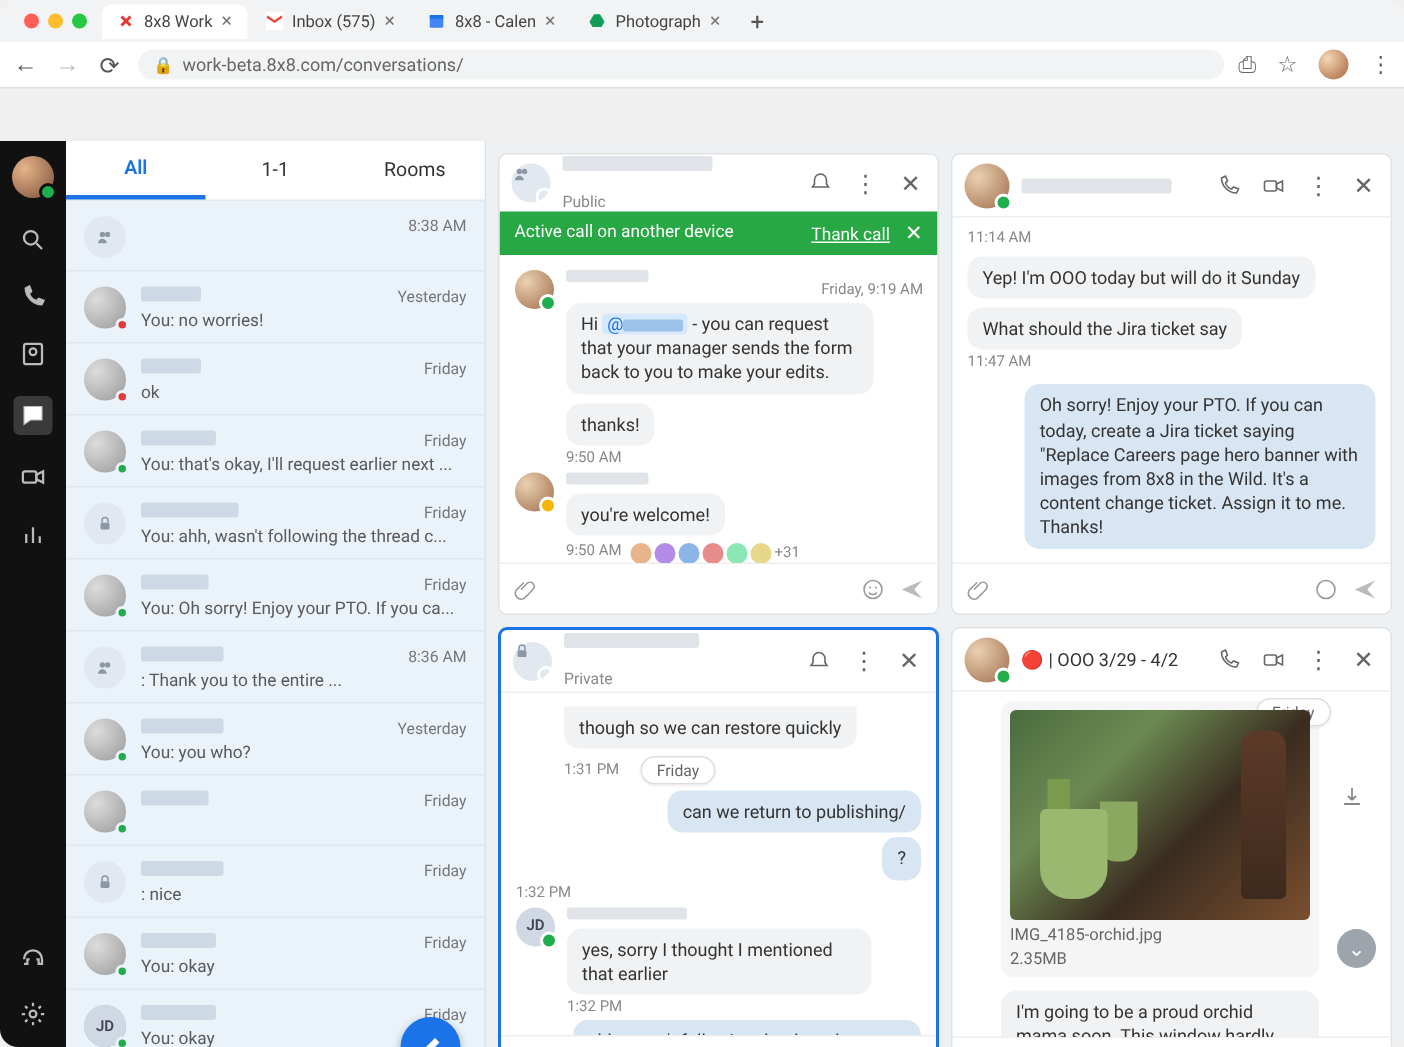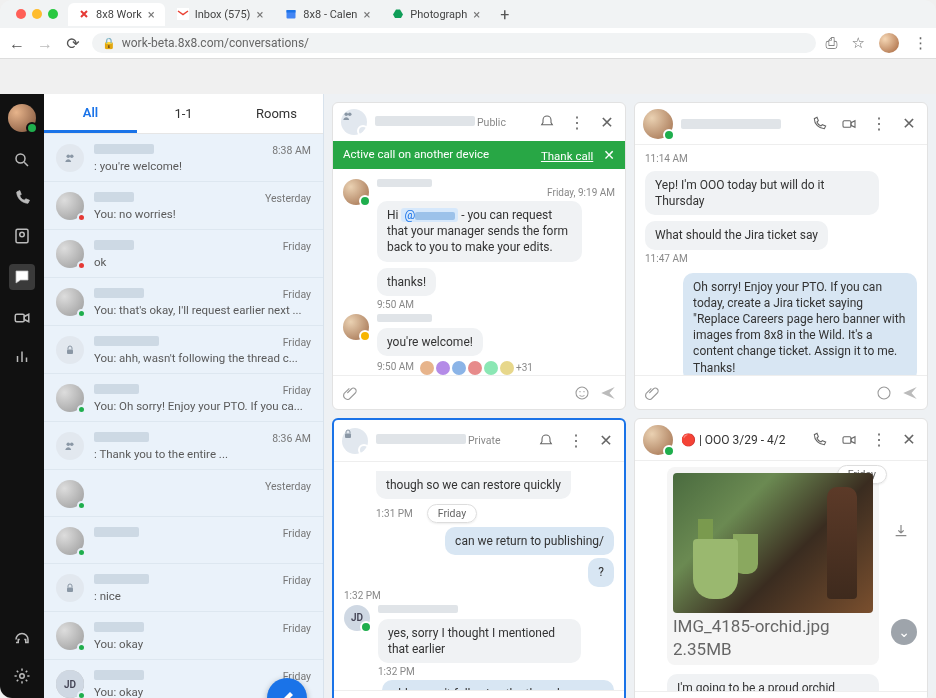--- a/index.html
+++ b/index.html
@@ -53,21 +53,21 @@
 .convo-time { font-size: 10.5px; color: #777; position: absolute; top: 10px; right: 12px; }
 
 .compose-fab { position: absolute; right: 16px; bottom: 16px; width: 40px; height: 40px; border-radius: 50%; background: #1a73e8; color: #fff; display: flex; align-items:center; justify-content:center; box-shadow: 0 2px 6px rgba(0,0,0,.3); cursor:pointer; }
 
 
 .panels { flex: 1; padding: 8px; display: grid; grid-template-columns: 1fr 1fr; grid-template-rows: 1fr 1fr; gap: 8px; background: #eef1f4; }
 .panel { background: #fff; border-radius: 6px; border: 1px solid #e2e2e2; display: flex; flex-direction: column; overflow: hidden; position: relative; }
 .panel.selected { border: 2px solid #1a73e8; }
 .p-header { display: flex; align-items: center; padding: 6px 8px; gap: 8px; border-bottom: 1px solid #eee; height: 42px; }
 .p-header.noborder { border-bottom: none; height: 38px; }
-.p-title-col { display:flex; flex-direction: row; gap:2px; }
+.p-title-col { display:flex; flex-direction: column; gap:14px; }
 .p-name-bar { height: 10px; background: #e0e4e8; border-radius: 2px; }
 .p-sub { font-size: 10.5px; color: #888; }
 .p-title-text { font-size: 12px; color: #333; }
 .p-actions { margin-left: auto; display: flex; align-items: center; gap: 10px; color: #666; }
 .p-act { width: 20px; height: 20px; display:flex; align-items:center; justify-content:center; cursor:pointer; }
 
 .banner { background: #28a745; color: #fff; font-size: 11.5px; padding: 6px 10px; display: flex; align-items:flex-start; justify-content: space-between; }
 .banner a { color: #fff; text-decoration: underline; cursor:pointer; }
 .banner-close { margin-left: 10px; font-size: 14px; cursor:pointer; }
 
@@ -92,21 +92,21 @@
 .avatar::after { content:""; position:absolute; bottom:-2px; right:-2px; width:8px;height:8px;border-radius:50%;border:2px solid #fff;}
 .av-green::after{background:#1fae4d;} .av-yellow::after{background:#f7b500;}
 .avatar.initials { background:#cfd8e3; display:flex; align-items:center; justify-content:center; font-size:10px; color:#445; font-weight:600; }
 .avatar.big { width:30px; height:30px; flex: 0 0 30px; }
 
 .image-card { background:#f5f5f5; border-radius:8px; padding:6px; margin-bottom:6px; }
 .image-thumb { width: 100%; height: 140px; border-radius: 4px; background: linear-gradient(135deg,#4a6b3f 0%, #6b8a52 30%, #3a2c20 60%, #7a4f2e 100%); position:relative; overflow:hidden;}
 .image-thumb::before { content:""; position:absolute; left:10%; bottom:10%; width:45px;height:60px; background: #9ab86f; border-radius: 4px 4px 20px 20px; box-shadow: 30px -15px 0 -10px #8aa85f, -10px -35px 0 -15px #7a9a4e; }
 .image-thumb::after { content:""; position:absolute; right:8%; top:10%; bottom:10%; width:30px; background: linear-gradient(#5c3a28,#3e2a1d); border-radius: 10px 10px 4px 4px; }
 .image-dl { position: absolute; right: 18px; top: 62px; color: #888; cursor:pointer; }
-.img-meta { font-size: 17px; color: #666; margin-top: 3px; }
+.img-meta { font-size: 11px; color: #666; margin-top: 3px; }
 .scroll-down-fab { position:absolute; right: 10px; bottom: 46px; width:26px;height:26px;border-radius:50%; background:#9ea4ab;color:#fff;display:flex;align-items:center;justify-content:center;font-size:14px;cursor:pointer;}
 
 svg { display:block; }
 </style>
 </head>
 <body>
 
 <div class="browser-chrome">
   <div class="tab-strip">
     <div class="window-dots">
@@ -232,24 +232,20 @@
     </div>
     <div class="sb-list" id="sb-list">
         <div class="convo">
     <div class="convo-avatar group">
             <svg viewBox="0 0 24 24" width="14" height="14">
               <circle cx="9" cy="9" r="3" fill="#8a97a5"></circle>
               <circle cx="15" cy="9" r="3" fill="#8a97a5"></circle>
               <path d="M4 19c0-3 3-5 5-5s5 2 5 5" fill="#8a97a5"></path>
             </svg>
           </div>
-    <div class="convo-body">
-      <div class="convo-name" style="width:60px"></div>
-      <div class="convo-preview">: you're welcome!</div>
-    </div>
     <div class="convo-time">8:38 AM</div>
         </div>
         <div class="convo">
     <div class="convo-avatar">
             <span class="presence pr-red"></span>
           </div>
     <div class="convo-body">
       <div class="convo-name" style="width:40px"></div>
       <div class="convo-preview">You: no worries!</div>
     </div>
@@ -309,20 +305,24 @@
     <div class="convo-body">
       <div class="convo-name" style="width:55px"></div>
       <div class="convo-preview">: Thank you to the entire ...</div>
     </div>
     <div class="convo-time">8:36 AM</div>
         </div>
         <div class="convo">
     <div class="convo-avatar">
             <span class="presence pr-green"></span>
           </div>
+    <div class="convo-body">
+      <div class="convo-name" style="width:55px"></div>
+      <div class="convo-preview">You: you who?</div>
+    </div>
     <div class="convo-time">Yesterday</div>
         </div>
         <div class="convo">
     <div class="convo-avatar">
             <span class="presence pr-green"></span>
           </div>
     <div class="convo-body">
       <div class="convo-name" style="width:45px"></div>
     </div>
     <div class="convo-time">Friday</div>
@@ -481,21 +481,21 @@
                 <rect x="3" y="7" width="12" height="10" rx="2" stroke="#666" stroke-width="1.6" fill="none"></rect>
                 <path d="M15 10l6-3v10l-6-3z" stroke="#666" stroke-width="1.6" fill="none"></path>
               </svg>
             </div>
           <div class="p-act">⋮</div>
           <div class="p-act">✕</div>
         </div>
       </div>
       <div class="p-body">
         <div class="time-right">11:14 AM</div>
-        <div class="msg-in">Yep! I'm OOO today but will do it Thursday</div><br>
+        <div class="msg-in">Yep! I'm OOO today but will do it Sunday</div><br>
         <div class="msg-in">What should the Jira ticket say</div>
         <div class="msg-time">11:47 AM</div>
         <div style="height:6px"></div>
         <div class="msg-out">Oh sorry! Enjoy your PTO. If you can today, create a Jira ticket saying "Replace Careers page hero banner with images from 8x8 in the Wild. It's a content change ticket. Assign it to me. Thanks!</div>
         
       </div>
       <div class="p-input">
         <div class="input-icon">
             <svg viewBox="0 0 24 24" width="16" height="16">
               <path d="M8 12l6-6a4 4 0 016 6l-9 9a6 6 0 01-8-8l8-8" stroke="#999" stroke-width="1.6" fill="none"></path>

